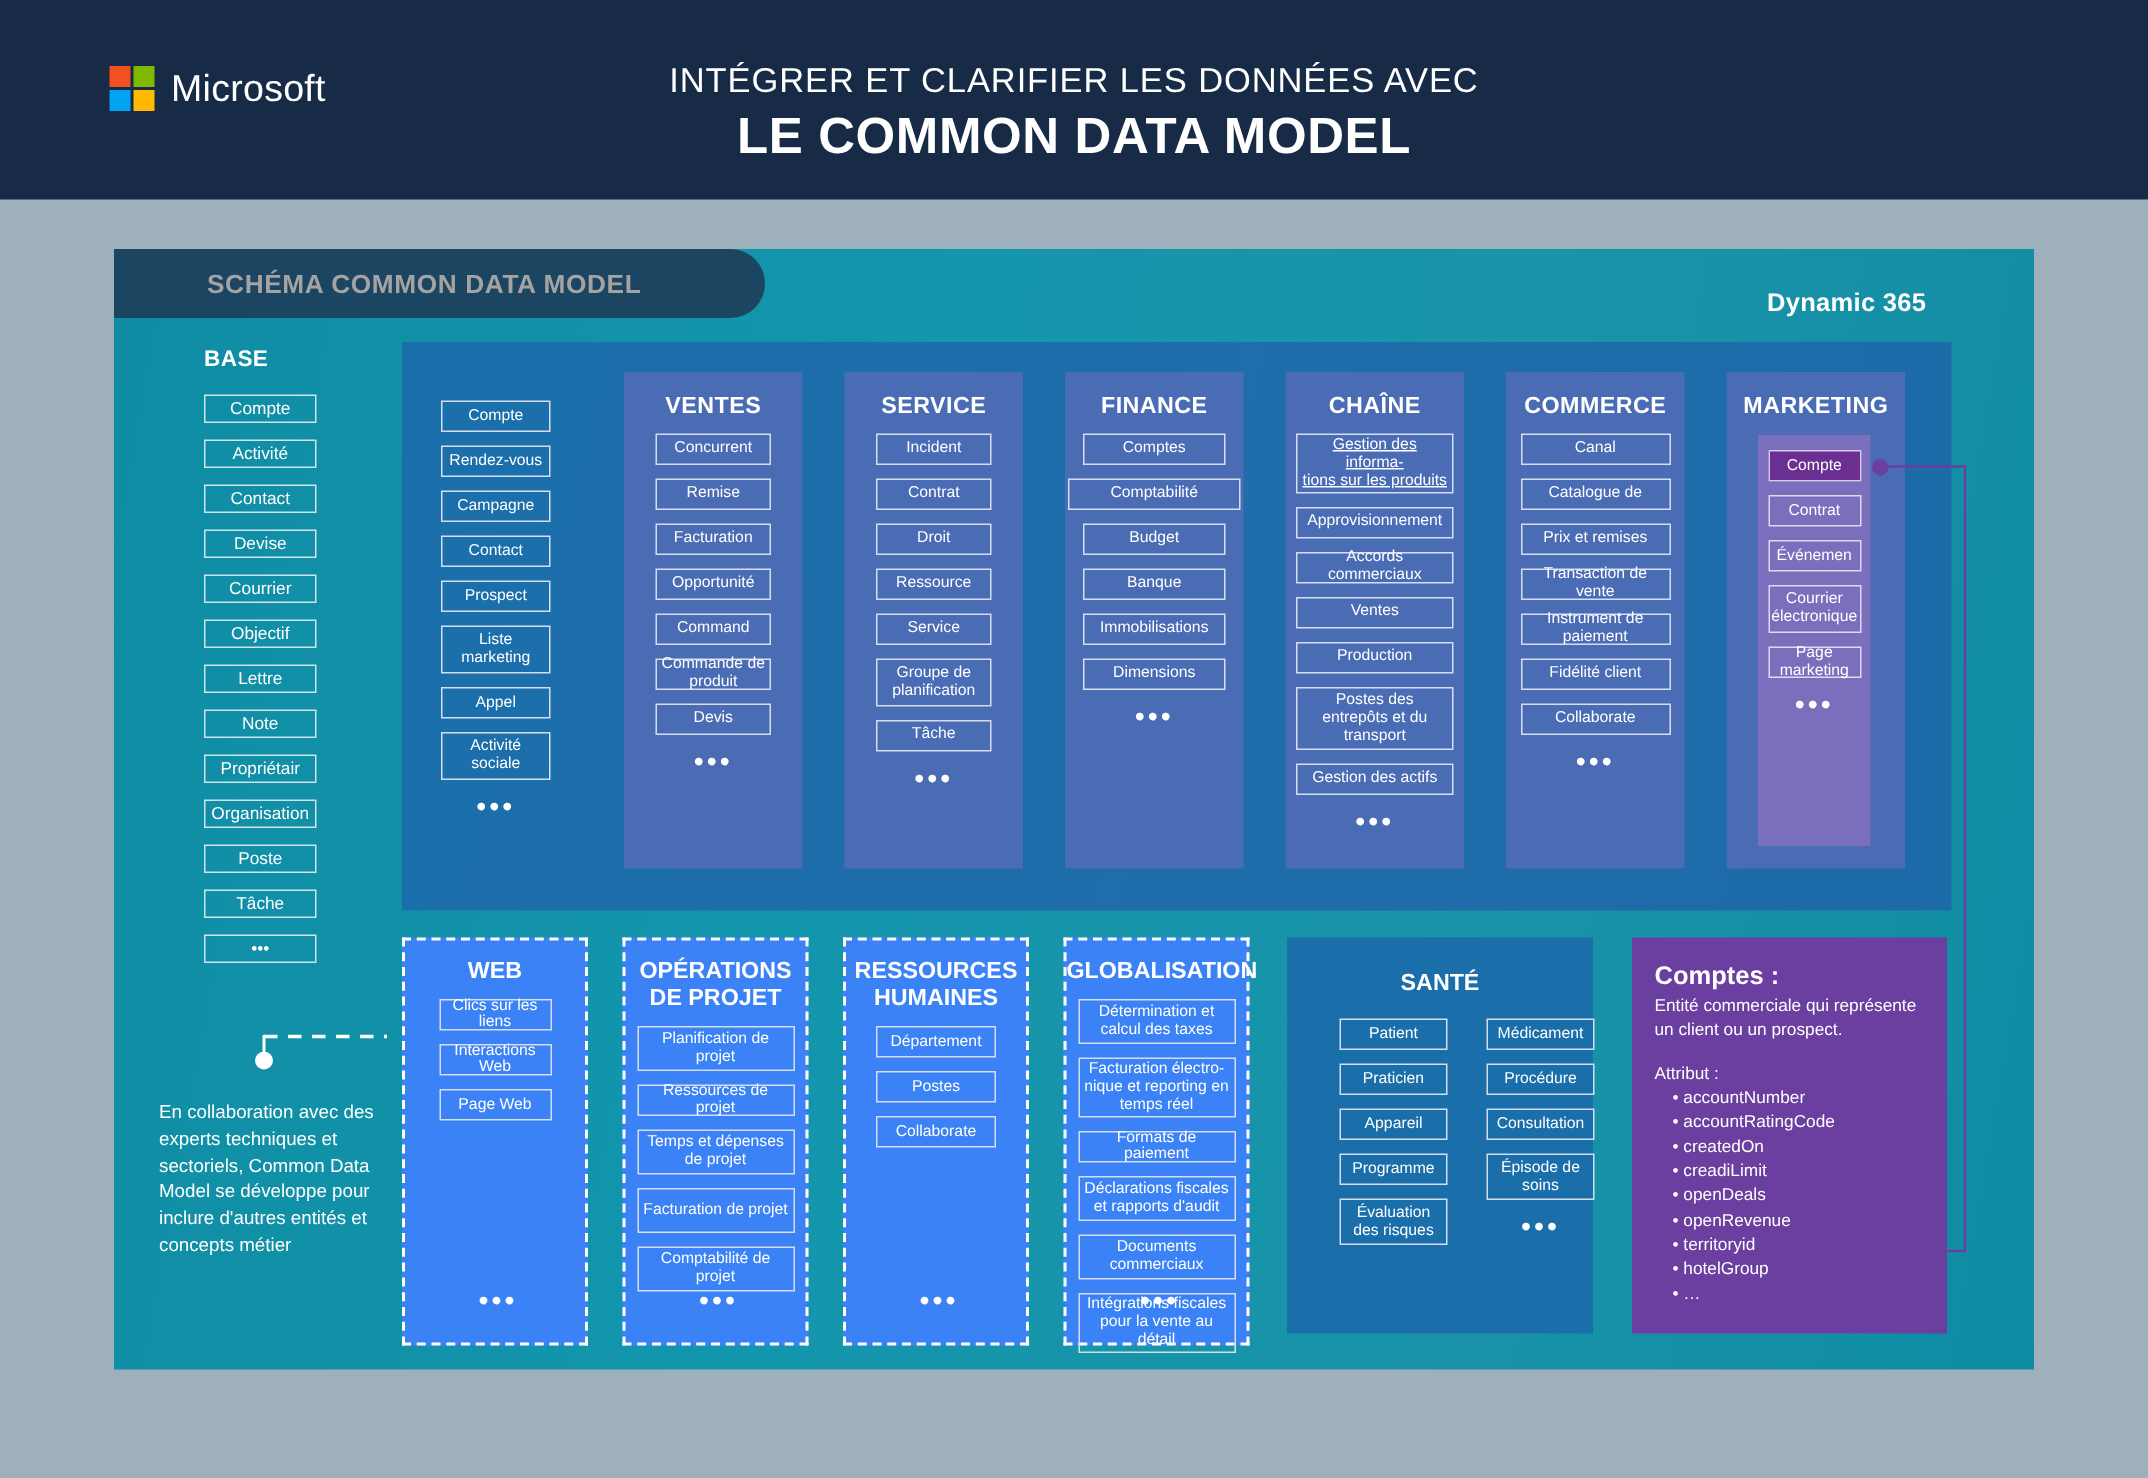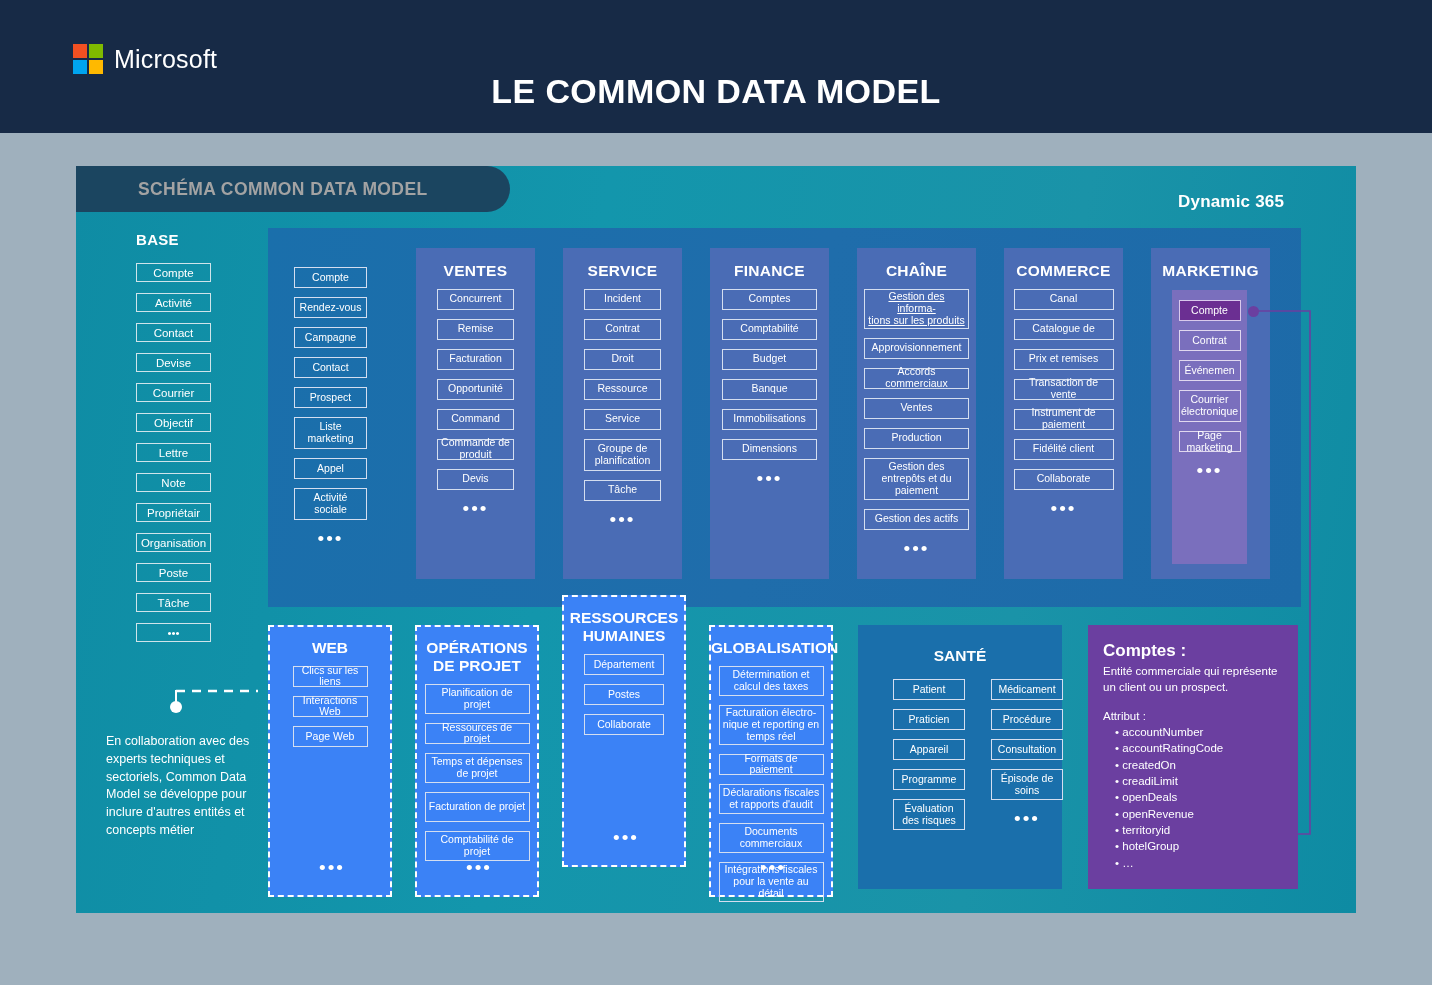--- a/index.html
+++ b/index.html
@@ -119,20 +119,21 @@
 <div class="header">
   <div class="ms-logo">
     <div class="ms-squares">
       <div class="sq1"></div>
         <div class="sq2"></div>
         <div class="sq3"></div>
         <div class="sq4"></div>
     </div>
     <div class="ms-word">Microsoft</div>
   </div>
+  <div class="head-sub">INTÉGRER ET CLARIFIER LES DONNÉES AVEC</div>
   <div class="head-title">LE COMMON DATA MODEL</div>
 </div>
 
 <div class="panel"></div>
 
 <div class="schema-pill">
   <span>SCHÉMA COMMON DATA MODEL</span>
 </div>
 <div class="dyn365">Dynamic 365</div>
 
@@ -191,37 +192,37 @@
         <div class="ebox" style="width: 77px; height: 21px;">Service</div>
         <div class="ebox" style="width: 77px; height: 32px;">Groupe de planification</div>
         <div class="ebox" style="width: 77px; height: 21px;">Tâche</div>
         <div class="dots">•••</div>
       </div>
     </div>
     <div class="card" style="left: 710px; top: 248px; width: 119px; height: 331px;">
       <div class="chdr">FINANCE</div>
       <div class="items">
         <div class="ebox" style="width: 95px; height: 21px;">Comptes</div>
-        <div class="ebox" style="width: 95px; height: 21px;">Comptabilité</div>
+        <div class="ebox" style="width: 115px; height: 21px;">Comptabilité</div>
         <div class="ebox" style="width: 95px; height: 21px;">Budget</div>
         <div class="ebox" style="width: 95px; height: 21px;">Banque</div>
         <div class="ebox" style="width: 95px; height: 21px;">Immobilisations</div>
         <div class="ebox" style="width: 95px; height: 21px;">Dimensions</div>
         <div class="dots">•••</div>
       </div>
     </div>
     <div class="card" style="left: 857px; top: 248px; width: 119px; height: 331px;">
       <div class="chdr">CHAÎNE</div>
       <div class="items">
         <div class="ebox" style="width: 105px; height: 40px; text-decoration: underline;">Gestion des informa-<br>tions sur les produits</div>
         <div class="ebox" style="width: 105px; height: 21px;">Approvisionnement</div>
         <div class="ebox" style="width: 105px; height: 21px;">Accords commerciaux</div>
         <div class="ebox" style="width: 105px; height: 21px;">Ventes</div>
         <div class="ebox" style="width: 105px; height: 21px;">Production</div>
-        <div class="ebox" style="width: 105px; height: 42px;">Gestion des entrepôts et du paiement</div>
+        <div class="ebox" style="width: 105px; height: 42px;">Postes des entrepôts et du transport</div>
         <div class="ebox" style="width: 105px; height: 21px;">Gestion des actifs</div>
         <div class="dots">•••</div>
       </div>
     </div>
     <div class="card" style="left: 1004px; top: 248px; width: 119px; height: 331px;">
       <div class="chdr">COMMERCE</div>
       <div class="items">
         <div class="ebox" style="width: 100px; height: 21px;">Canal</div>
         <div class="ebox" style="width: 100px; height: 21px;">Catalogue de</div>
         <div class="ebox" style="width: 100px; height: 21px;">Prix et remises</div>
@@ -268,21 +269,21 @@
       <div class="chdr">OPÉRATIONS DE PROJET</div>
       <div class="items">
         <div class="ebox" style="width: 105px; height: 30px;">Planification de projet</div>
         <div class="ebox" style="width: 105px; height: 21px;">Ressources de projet</div>
         <div class="ebox" style="width: 105px; height: 30px;">Temps et dépenses de projet</div>
         <div class="ebox" style="width: 105px; height: 30px;">Facturation de projet</div>
         <div class="ebox" style="width: 105px; height: 30px;">Comptabilité de projet</div>
       </div>
       <div class="dots" style="position: absolute; left: 0px; width: 124px; bottom: 18px;">•••</div>
     </div>
-    <div class="dcard" style="left: 562px; top: 595px; width: 124px; height: 272px; position: absolute;">
+    <div class="dcard" style="left: 562px; top: 625px; width: 124px; height: 272px; position: absolute;">
       <div class="chdr">RESSOURCES HUMAINES</div>
       <div class="items">
         <div class="ebox" style="width: 80px; height: 21px;">Département</div>
         <div class="ebox" style="width: 80px; height: 21px;">Postes</div>
         <div class="ebox" style="width: 80px; height: 21px;">Collaborate</div>
       </div>
       <div class="dots" style="position: absolute; left: 0px; width: 124px; bottom: 18px;">•••</div>
     </div>
     <div class="dcard" style="left: 709px; top: 625px; width: 124px; height: 272px; position: absolute;">
       <div class="chdr">GLOBALISATION</div>

